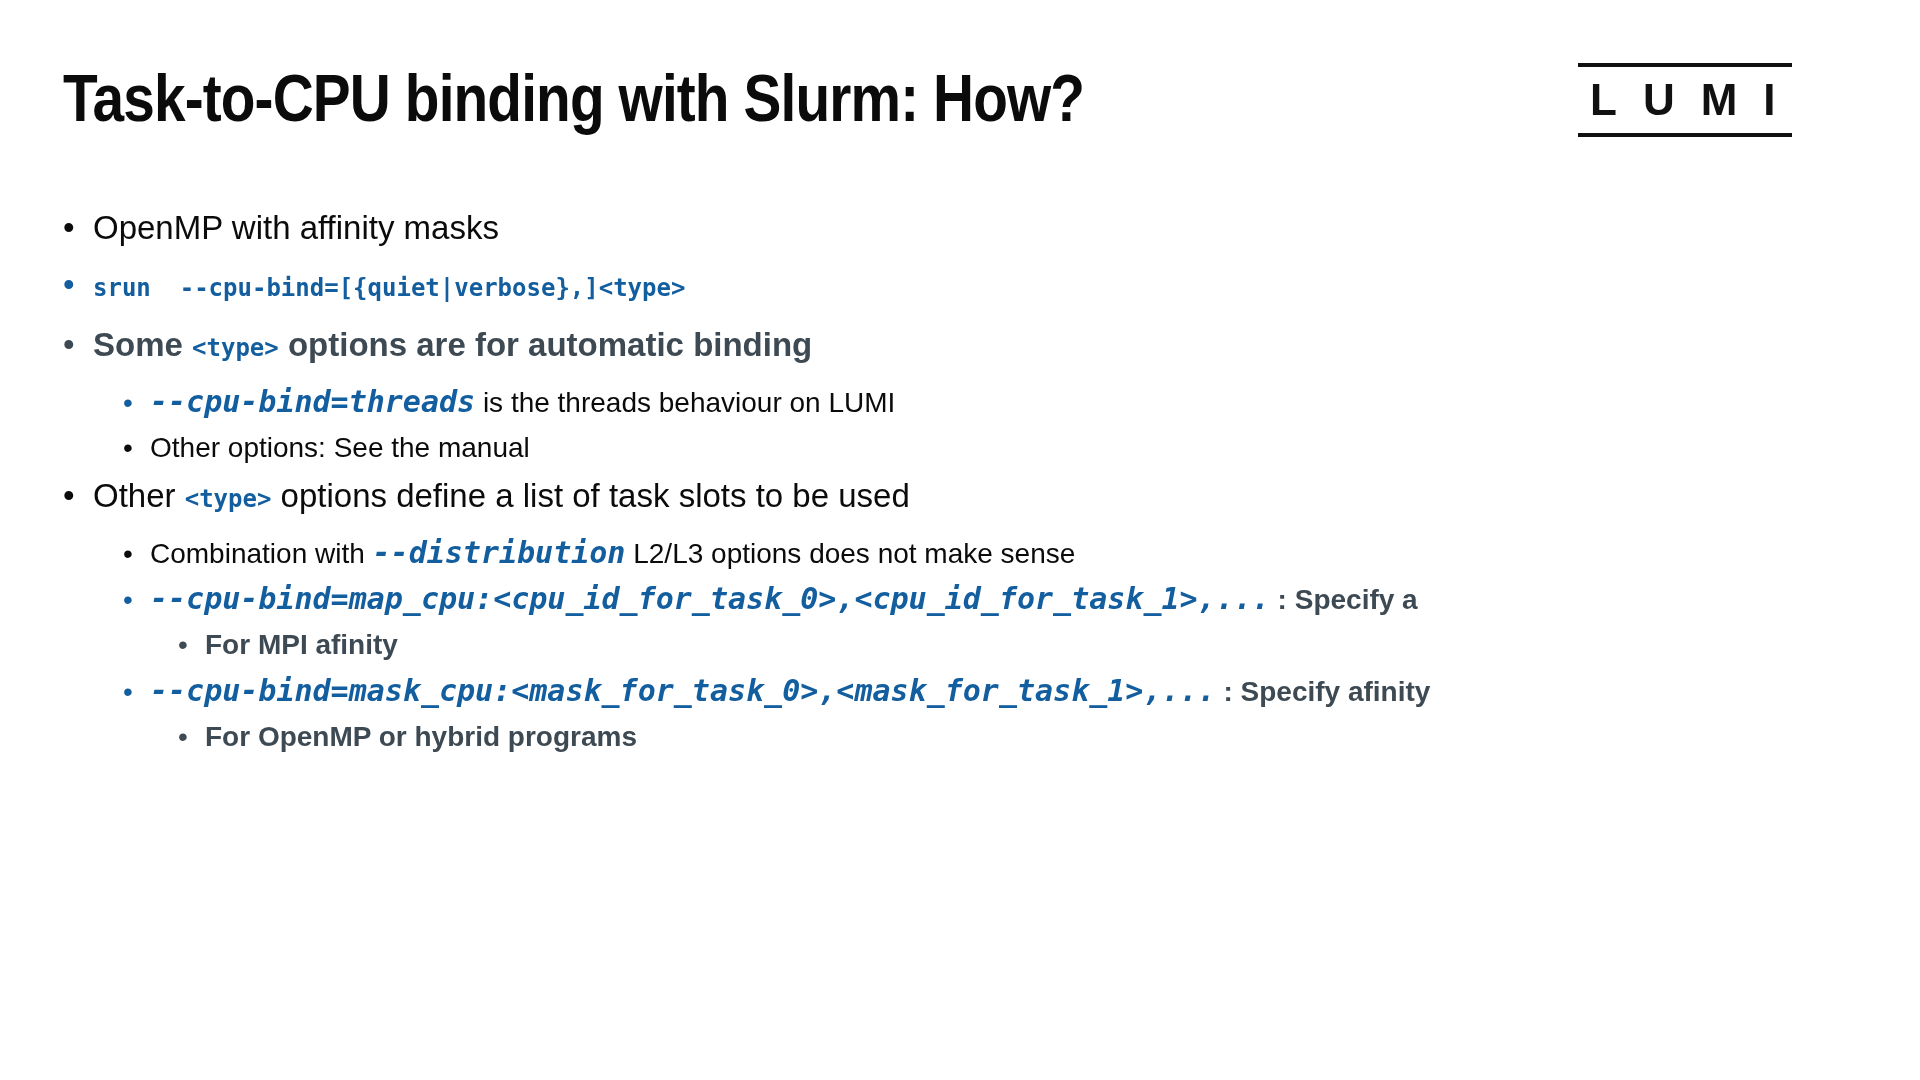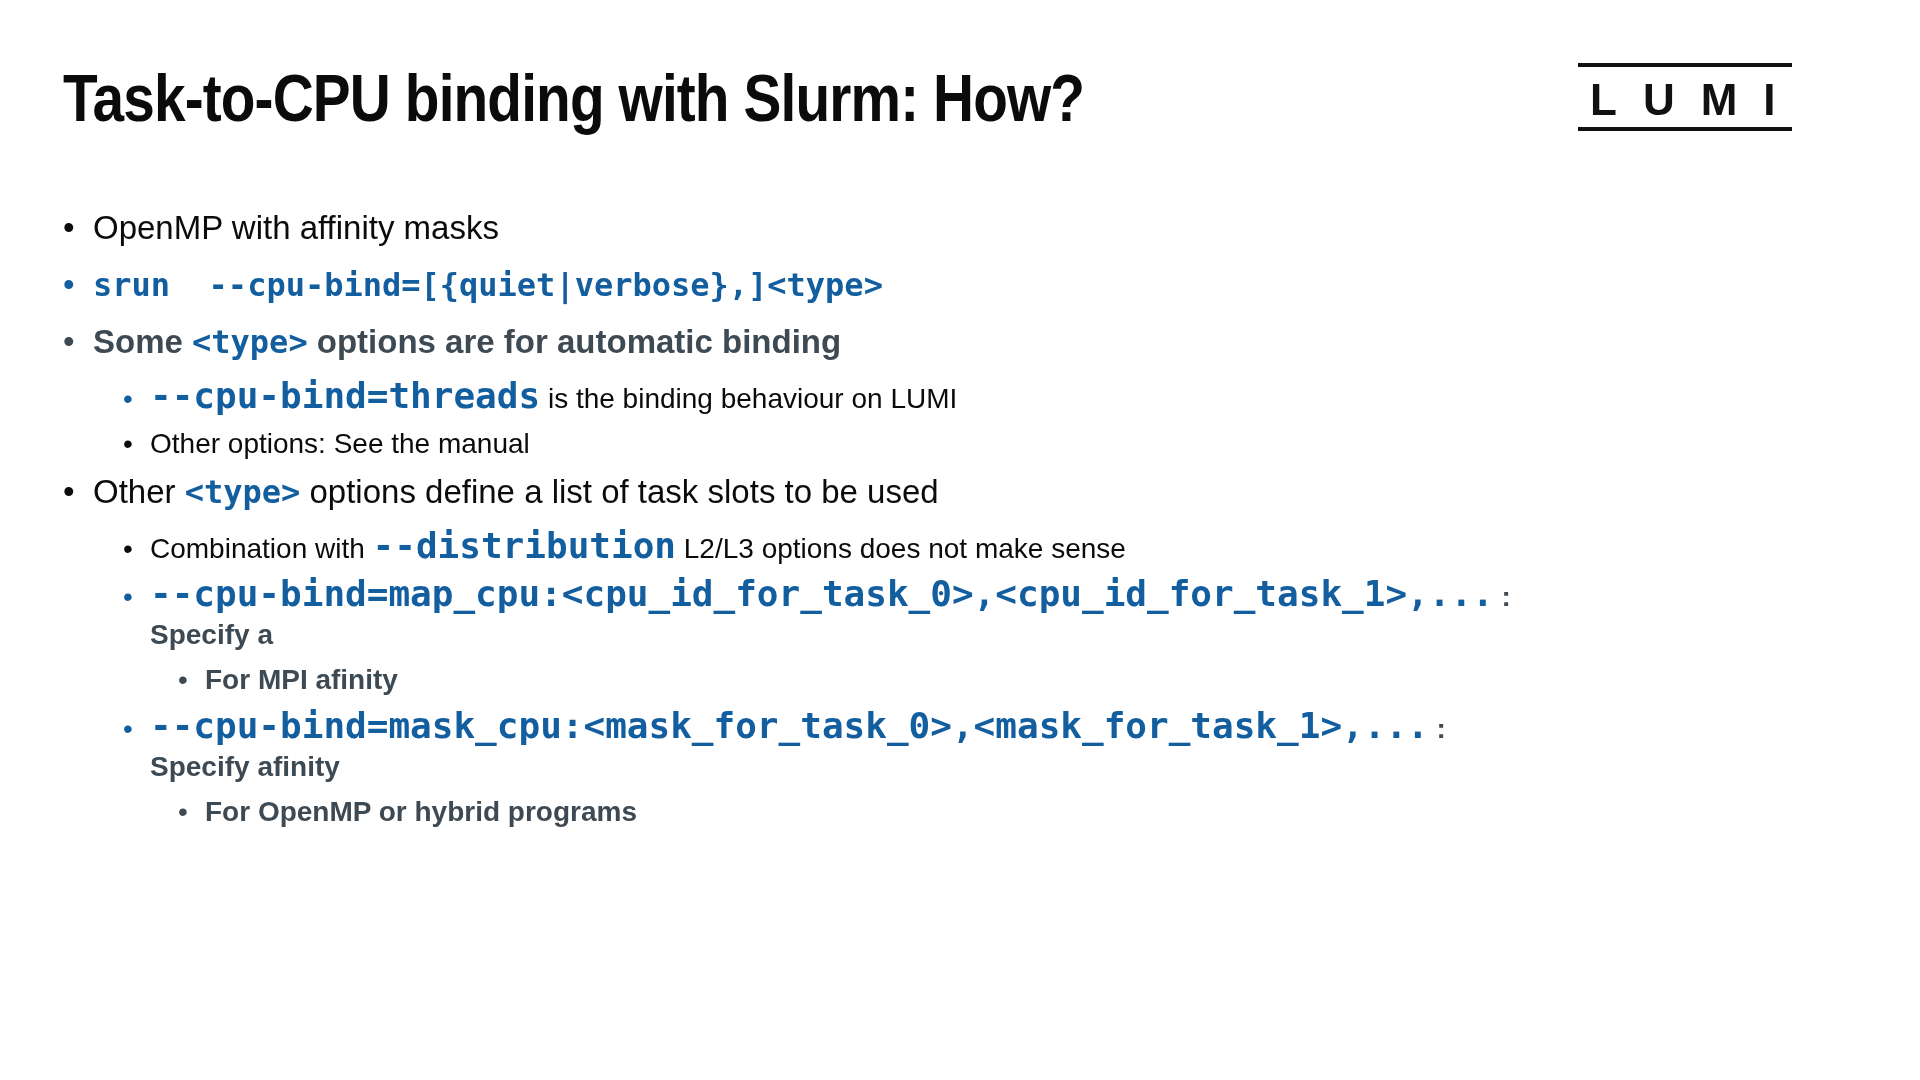--- a/index.html
+++ b/index.html
@@ -23,21 +23,21 @@
     position: absolute; left: 63px; top: 44px;
     font-size: 66px; font-weight: bold; color: var(--text-black);
     letter-spacing: -1px; white-space: nowrap;
     transform: scaleX(0.86); transform-origin: left center;
   }
 
   
   .logo {
     position: absolute; left: 1578px; top: 47px; width: 214px;
     border-top: 4px solid #111; border-bottom: 4px solid #111;
-    padding: 7px 0 1px 12px;
+    padding: 7px 0 7px 12px;
     font-size: 44px; font-weight: bold; color: #111;
     letter-spacing: 26px; line-height: 52px; white-space: nowrap;
     overflow: hidden;
   }
 
   
   .list { position: absolute; left: 63px; top: 190px; width: 1460px; }
   .item { display: flex; align-items: baseline; }
   .item.l1 { font-size: 33px; line-height: 44px; margin: 0 0 13px 0; }
   .item.l2 { font-size: 28px; line-height: 38px; margin: 0 0 7px 60px; }
@@ -54,22 +54,22 @@
 
   .seg-black { color: var(--text-black); }
   .seg-slate { color: var(--text-slate); font-weight: bold; }
   .seg-code {
     font-family: "DejaVu Sans Mono", monospace;
     font-weight: bold;
     color: var(--accent-blue);
     white-space: pre-wrap;
     letter-spacing: 0px;
   }
-  .item.l1 .seg-code { font-size: 32px; }
-  .item.l2 .seg-code { font-size: 36px; }
+  .item.l1 .seg-code { font-size: 24px; }
+  .item.l2 .seg-code { font-size: 30px; font-style: italic; }
   .wrap-line { display: block; }
 </style>
 </head>
 <body>
 
 <div class="slide">
 
   <div class="title">Task-to-CPU binding with Slurm: How?</div>
 
   <div class="logo">LUMI</div>
@@ -93,21 +93,21 @@
     <div class="item l1">
       <span class="bul c-slate">•</span>
       <div class="content">
         <span class="seg-slate">Some </span><span class="seg-code">&lt;type&gt;</span><span class="seg-slate"> options are for automatic binding</span>
       </div>
     </div>
 
     <div class="item l2">
       <span class="bul c-blue">•</span>
       <div class="content">
-        <span class="seg-code">--cpu-bind=threads</span><span class="seg-black"> is the binding behaviour on LUMI</span>
+        <span class="seg-code">--cpu-bind=threads</span><span class="seg-black"> is the threads behaviour on LUMI</span>
       </div>
     </div>
 
     <div class="item l2">
       <span class="bul c-black">•</span>
       <div class="content">
         <span class="seg-black">Other options: See the manual</span>
       </div>
     </div>
 

